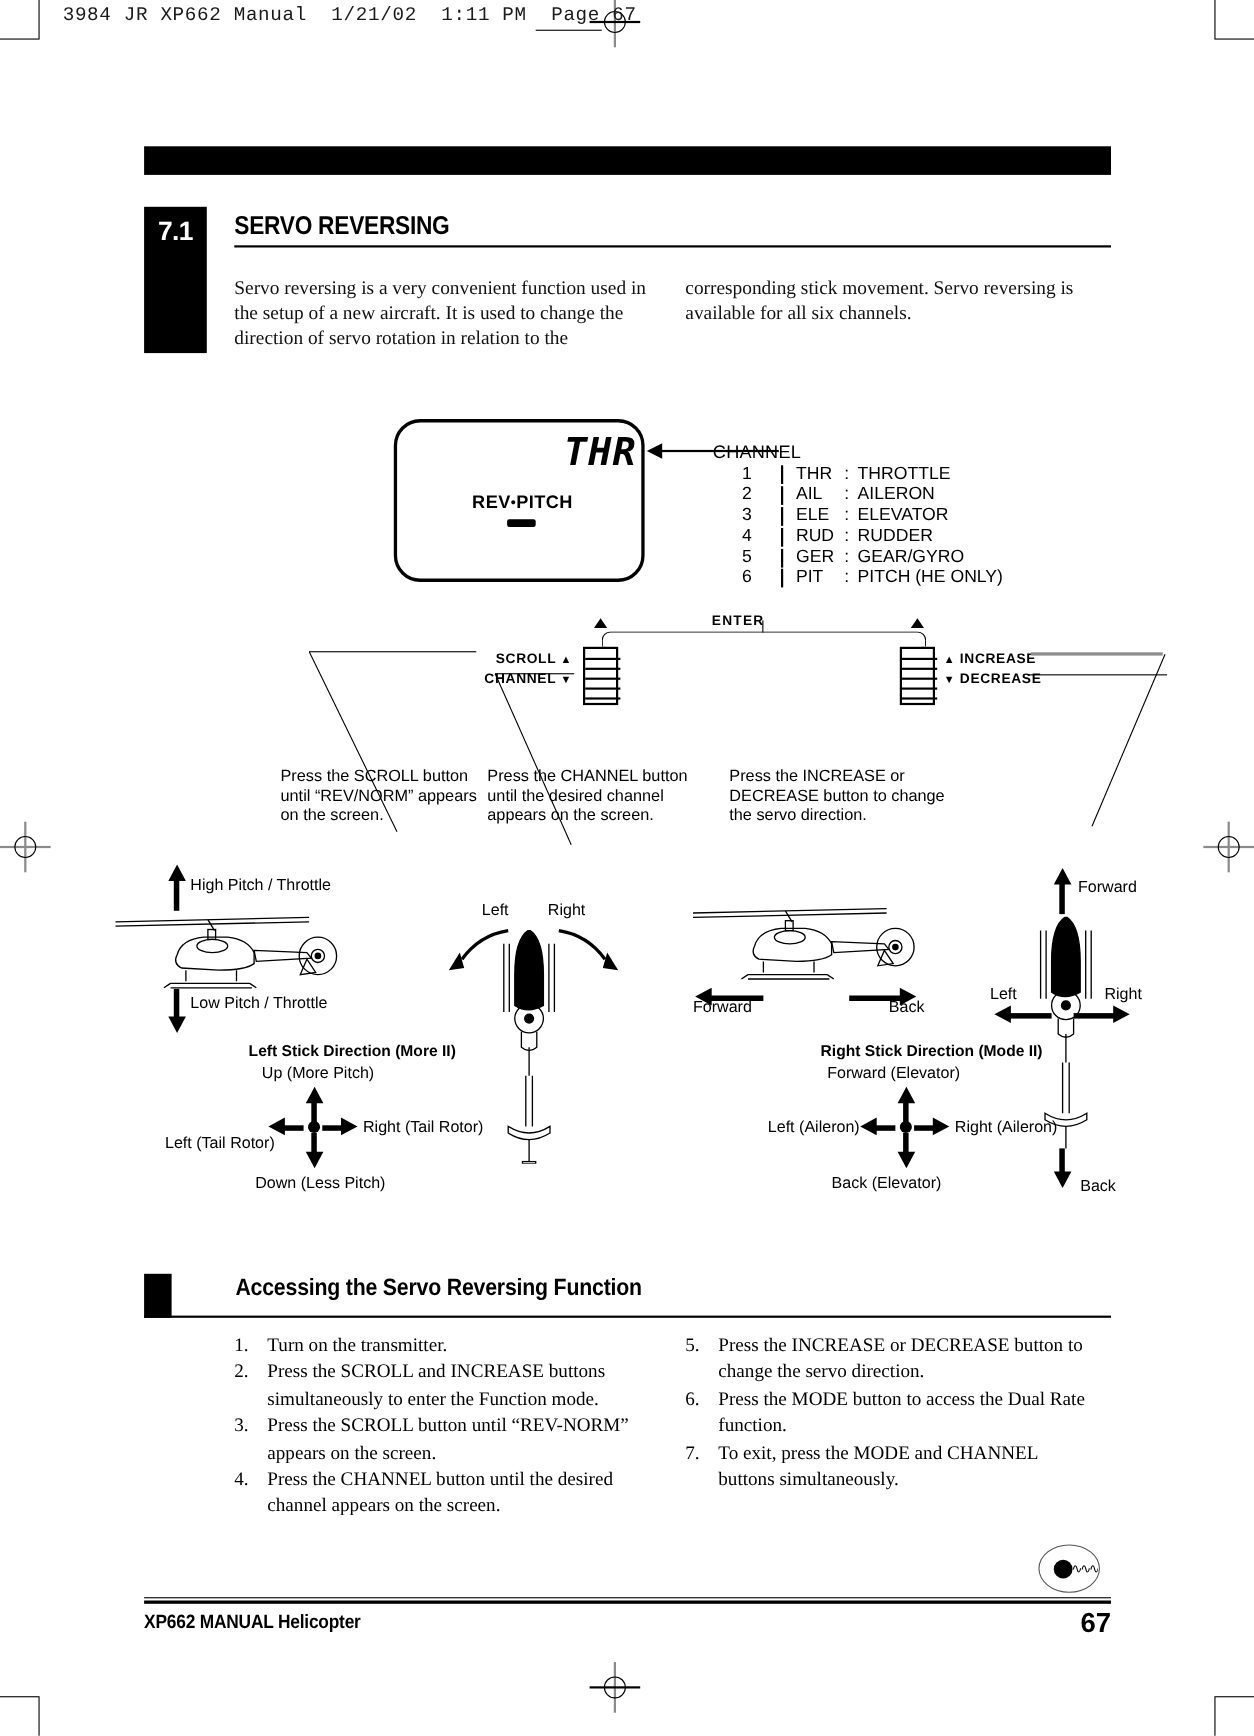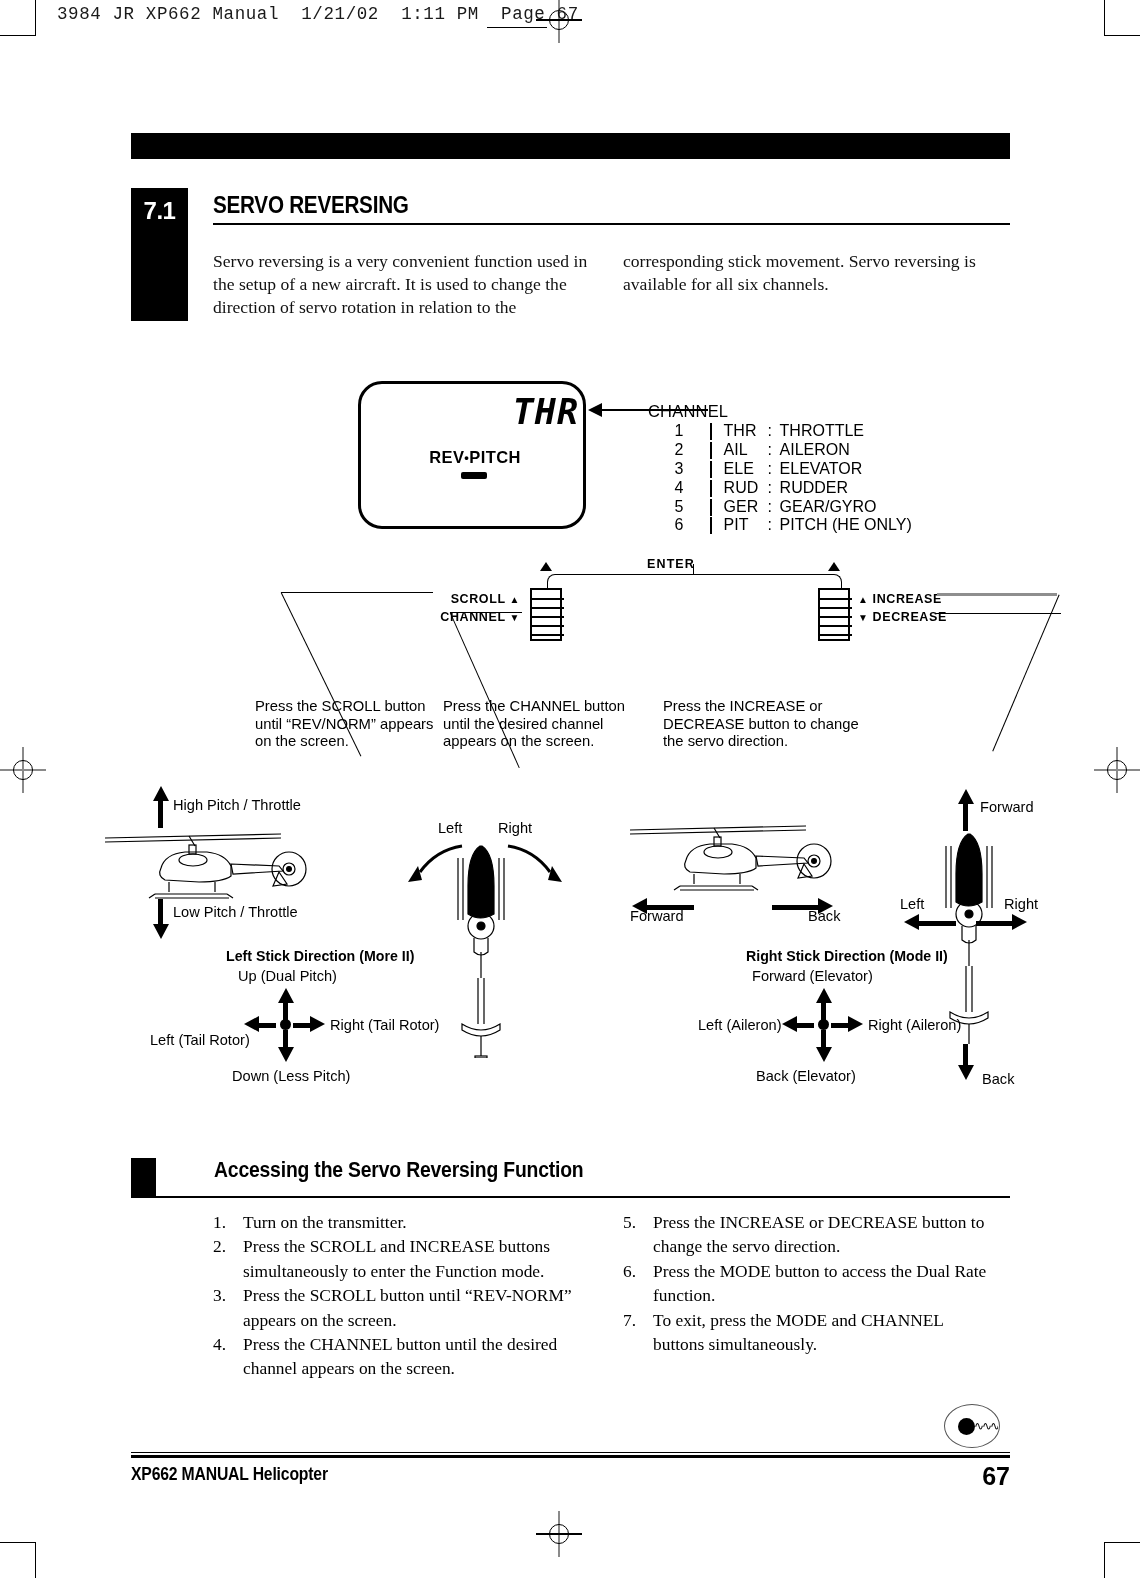--- a/index.html
+++ b/index.html
@@ -425,21 +425,21 @@
         <line x1="52" y1="150" x2="52" y2="196"></line>
         <path d="M30 196 Q49 208 68 196 L68 202 Q49 214 30 202 Z"></path>
         <line x1="49" y1="208" x2="49" y2="228"></line>
         <rect x="43" y="228" width="12" height="2"></rect>
       </g>
     </svg>
   </div>
 
   <div class="stick-cross" style="left:150px; top:948px; width:420px; height:145px;">
     <div class="heli-label bold" style="left:76px; top:0px;">Left Stick Direction (More II)</div>
-    <div class="heli-label" style="left:88px; top:20px;">Up (Dual Pitch)</div>
+    <div class="heli-label" style="left:88px; top:20px;">Up (More Pitch)</div>
     <div class="ah-up" style="left:128px; top:40px;"></div>
     <div class="arrow-blk" style="left:133px; top:54px; width:5px; height:18px;"></div>
     <div class="sc-dot" style="left:130px; top:71px;"></div>
     <div class="arrow-blk" style="left:133px; top:82px; width:5px; height:18px;"></div>
     <div class="ah-down" style="left:128px; top:99px;"></div>
     <div class="heli-label" style="left:82px; top:120px;">Down (Less Pitch)</div>
     <div class="heli-label" style="left:0px; top:84px;text-align:right;">Left (Tail Rotor)</div>
     <div class="ah-left" style="left:94px; top:68px;"></div>
     <div class="arrow-blk" style="left:108px; top:74.5px; width:18px; height:5px;"></div>
     <div class="arrow-blk" style="left:143px; top:74.5px; width:18px; height:5px;"></div>

